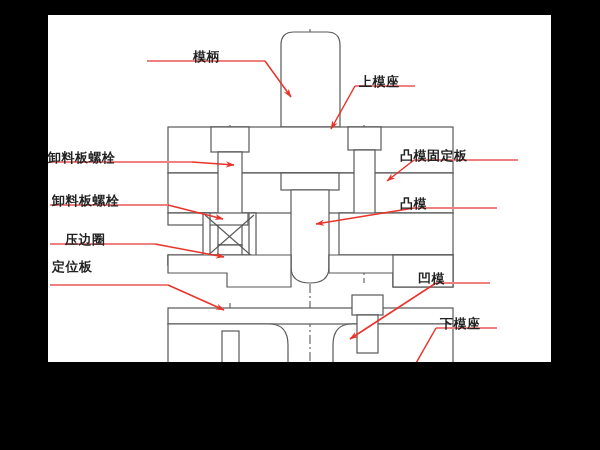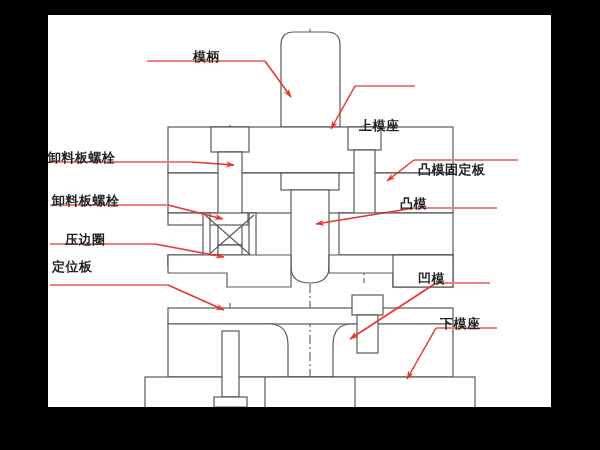--- a/index.html
+++ b/index.html
@@ -16,21 +16,21 @@
     position: relative;
     width: 600px;
     height: 450px;
     background: #000000;
   }
   #canvas {
     position: absolute;
     left: 48px;
     top: 15px;
     width: 503px;
-    height: 392px;
+    height: 347px;
     background: #ffffff;
     overflow: hidden;
   }
   #dwg {
     position: absolute;
     left: 0;
     top: 0;
     width: 503px;
     height: 420px;
     display: block;
@@ -176,25 +176,25 @@
         <line class="ul" x1="388" y1="268" x2="442" y2="268"></line>
         <path class="ar" d="M388,268 L302,324"></path>
 
         <line class="ul" x1="388" y1="313" x2="449" y2="313"></line>
         <path class="ar" d="M388,313 L359,364"></path>
       </g>
     </svg>
 
     <div class="lbl" style="left:145px; top:35px;">模柄</div>
 
-    <div class="lbl" style="left:311px; top:60px;margin-top:44px;">上模座</div>
+    <div class="lbl" style="left:311px; top:60px;">上模座</div>
 
     <div class="lbl" style="left:0; top:136px;">卸料板螺栓</div>
 
-    <div class="lbl" style="left:370px; top:134px;margin-top:14px;">凸模固定板</div>
+    <div class="lbl" style="left:352px; top:134px;">凸模固定板</div>
 
     <div class="lbl" style="left:4px; top:179px;">卸料板螺栓</div>
 
     <div class="lbl" style="left:352px; top:182px;">凸模</div>
 
     <div class="lbl" style="left:17px; top:218px;">压边圈</div>
 
     <div class="lbl" style="left:4px; top:245px;">定位板</div>
 
     <div class="lbl" style="left:370px; top:257px;">凹模</div>

